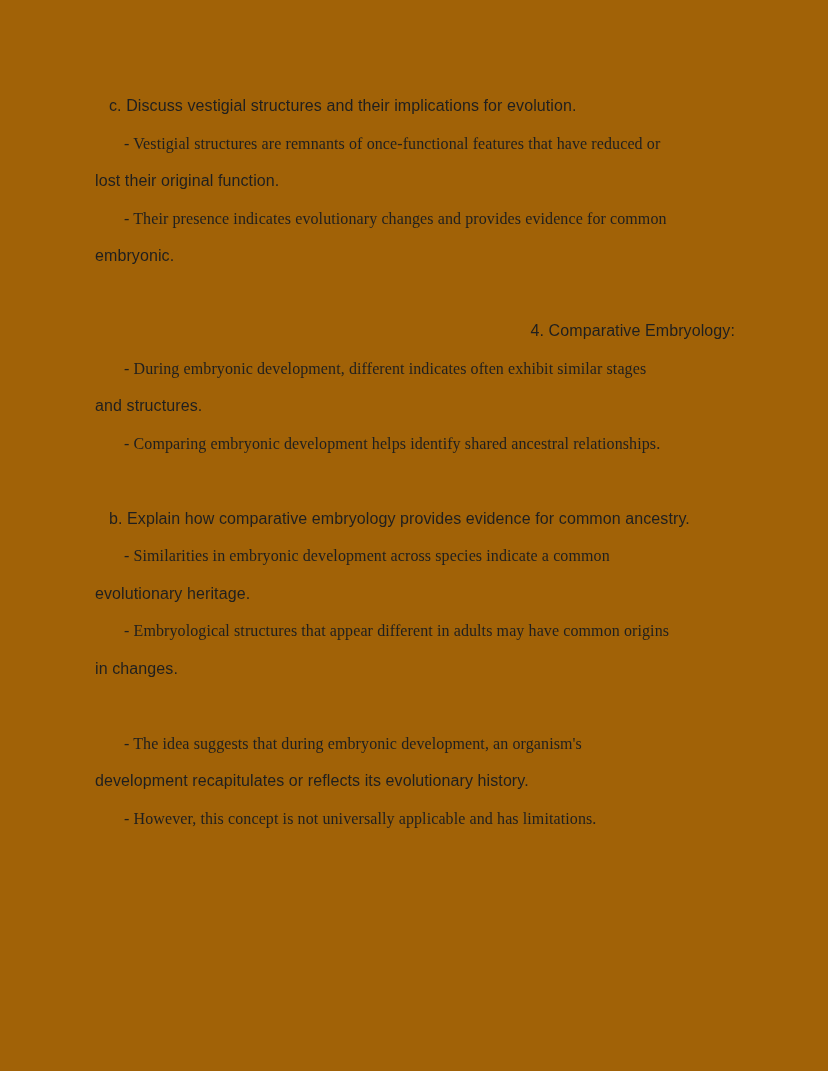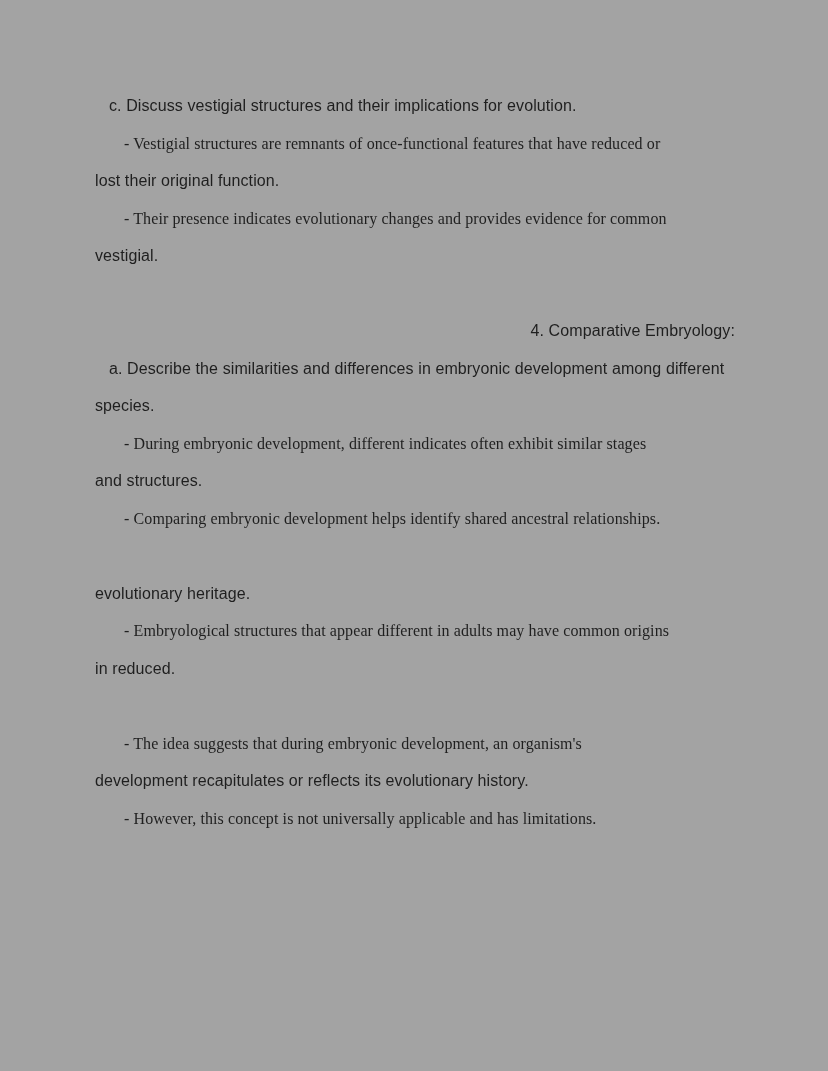--- a/index.html
+++ b/index.html
@@ -34,59 +34,59 @@
     white-space: nowrap;
   }
   .line.indent-number { padding-left: 0; text-align: right; }
   .line.indent-letter { padding-left: 14px; }
   .line.indent-dash   { padding-left: 29px; font-family: Liberation Serif, serif; }
   .line.blank { }
 </style>
 </head>
 <body>
 
-<div class="page" style="background: #a3a3a3;">
+<div class="page" style="background: #a16207;">
   <div class="content" style="color: rgb(31, 31, 31);">
       <div class="paragraph">
         <div class="line indent-letter">c. Discuss vestigial structures and their implications for evolution.</div>
       </div>
       <div class="paragraph">
         <div class="line indent-dash">- Vestigial structures are remnants of once-functional features that have reduced or</div>
         <div class="line">lost their original function.</div>
       </div>
       <div class="paragraph">
         <div class="line indent-dash">- Their presence indicates evolutionary changes and provides evidence for common</div>
-        <div class="line">vestigial.</div>
+        <div class="line">embryonic.</div>
       </div>
       <div class="paragraph">
         <div class="line blank"></div>
       </div>
       <div class="paragraph">
         <div class="line indent-number">4. Comparative Embryology:</div>
-      </div>
-      <div class="paragraph">
-        <div class="line indent-letter">a. Describe the similarities and differences in embryonic development among different</div>
-        <div class="line">species.</div>
       </div>
       <div class="paragraph">
         <div class="line indent-dash">- During embryonic development, different indicates often exhibit similar stages</div>
         <div class="line">and structures.</div>
       </div>
       <div class="paragraph">
         <div class="line indent-dash">- Comparing embryonic development helps identify shared ancestral relationships.</div>
       </div>
       <div class="paragraph">
         <div class="line blank"></div>
       </div>
       <div class="paragraph">
+        <div class="line indent-letter">b. Explain how comparative embryology provides evidence for common ancestry.</div>
+      </div>
+      <div class="paragraph">
+        <div class="line indent-dash">- Similarities in embryonic development across species indicate a common</div>
         <div class="line">evolutionary heritage.</div>
       </div>
       <div class="paragraph">
         <div class="line indent-dash">- Embryological structures that appear different in adults may have common origins</div>
-        <div class="line">in reduced.</div>
+        <div class="line">in changes.</div>
       </div>
       <div class="paragraph">
         <div class="line blank"></div>
       </div>
       <div class="paragraph">
         <div class="line indent-dash">- The idea suggests that during embryonic development, an organism's</div>
         <div class="line">development recapitulates or reflects its evolutionary history.</div>
       </div>
       <div class="paragraph">
         <div class="line indent-dash">- However, this concept is not universally applicable and has limitations.</div>

